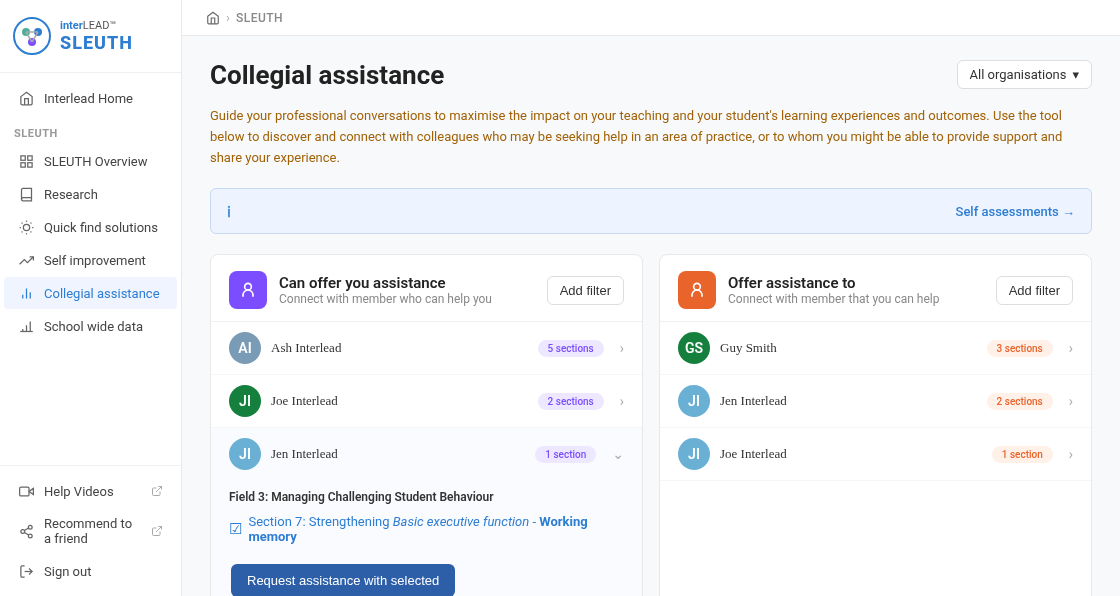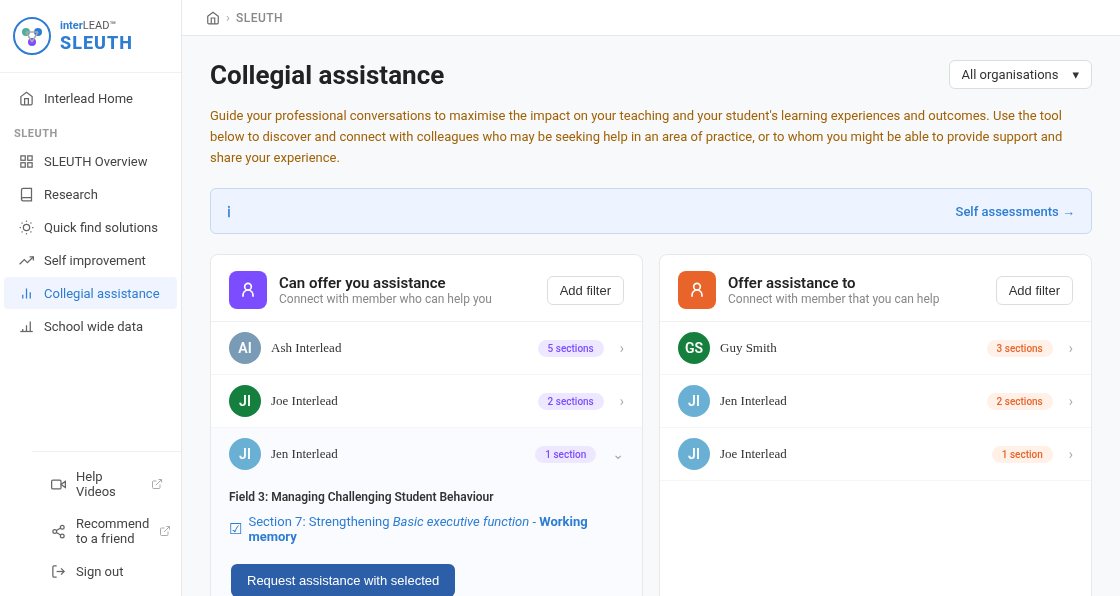--- a/index.html
+++ b/index.html
@@ -15,35 +15,35 @@
     .logo-sleuth { font-size: 18px; font-weight: 800; color: #2d7dd2; letter-spacing: 1px; }
 
     .sidebar-nav { flex: 1; overflow-y: auto; padding: 8px 0; }
     .nav-item { display: flex; align-items: center; gap: 10px; padding: 8px 14px; cursor: pointer; color: #444; font-size: 13px; text-decoration: none; border-radius: 4px; margin: 1px 4px; }
     .nav-item.active { background: #f0f4ff; color: #2d7dd2; }
     .nav-item .icon { width: 16px; height: 16px; display: flex; align-items: center; justify-content: center; color: #666; flex-shrink: 0; }
     .nav-item.active .icon { color: #2d7dd2; }
 
     .nav-section-label { font-size: 11px; font-weight: 700; color: #999; padding: 12px 14px 4px; letter-spacing: 0.5px; }
 
-    .nav-bottom { border-top: 1px solid #f0f0f0; padding: 8px 0; margin-left: 32px; }
+    .nav-bottom { border-top: 1px solid #f0f0f0; padding: 8px 0; }
     .nav-item .ext-icon { margin-left: auto; }
 
     
     .main { flex: 1; overflow-y: auto; background: #f8f9fa; }
     .topbar { background: #fff; border-bottom: 1px solid #e8e8e8; padding: 10px 24px; display: flex; align-items: center; gap: 6px; }
     .breadcrumb { display: flex; align-items: center; gap: 6px; font-size: 13px; color: #666; }
     .breadcrumb .sep { color: #aaa; }
     .breadcrumb .current { color: #888; font-weight: 500; letter-spacing: 0.5px; font-size: 12px; }
 
     .content { padding: 24px 28px; }
     .page-header { display: flex; align-items: flex-start; justify-content: space-between; margin-bottom: 16px; }
     .page-title { font-size: 26px; font-weight: 700; color: #222; }
 
-    .org-selector { display: flex; align-items: center; gap: 14px; border: 1px solid #ddd; border-radius: 6px; padding: 6px 12px; background: #fff; cursor: pointer; font-size: 13px; color: #333; }
+    .org-selector { display: flex; align-items: center; gap: 6px; border: 1px solid #ddd; border-radius: 6px; padding: 6px 12px; background: #fff; cursor: pointer; font-size: 13px; color: #333; }
 
     .info-banner { background: #eef4ff; border: 1px solid #c5d9f5; border-radius: 6px; padding: 12px 16px; display: flex; align-items: center; justify-content: space-between; margin-bottom: 20px; font-size: 13px; }
     .info-banner .left { display: flex; align-items: center; gap: 10px; color: #444; }
     .info-banner .info-i { color: #4a90d9; font-weight: 700; font-size: 15px; }
     .info-banner a { color: #2d7dd2; font-weight: 500; text-decoration: none; }
     .info-banner .link-right { color: #2d7dd2; font-size: 13px; font-weight: 500; cursor: pointer; white-space: nowrap; }
 
     .description { font-size: 13px; color: #a16207; line-height: 1.6; margin-bottom: 20px; }
 
     .cards-row { display: flex; gap: 16px; }

